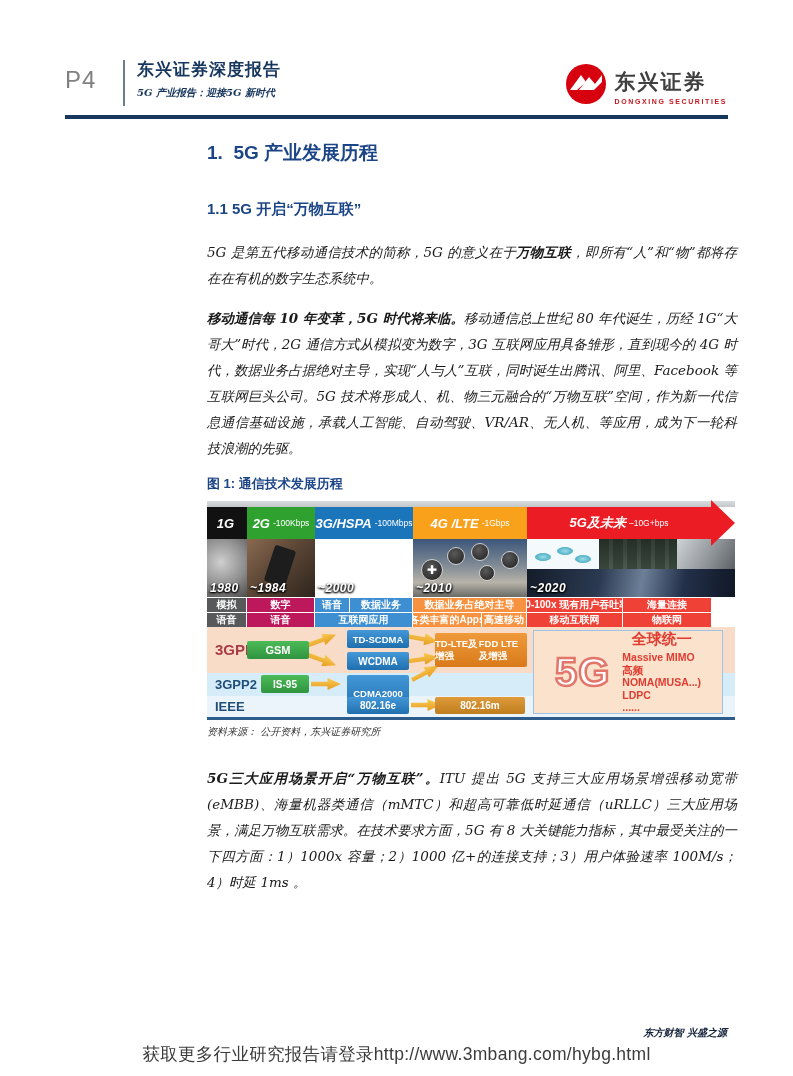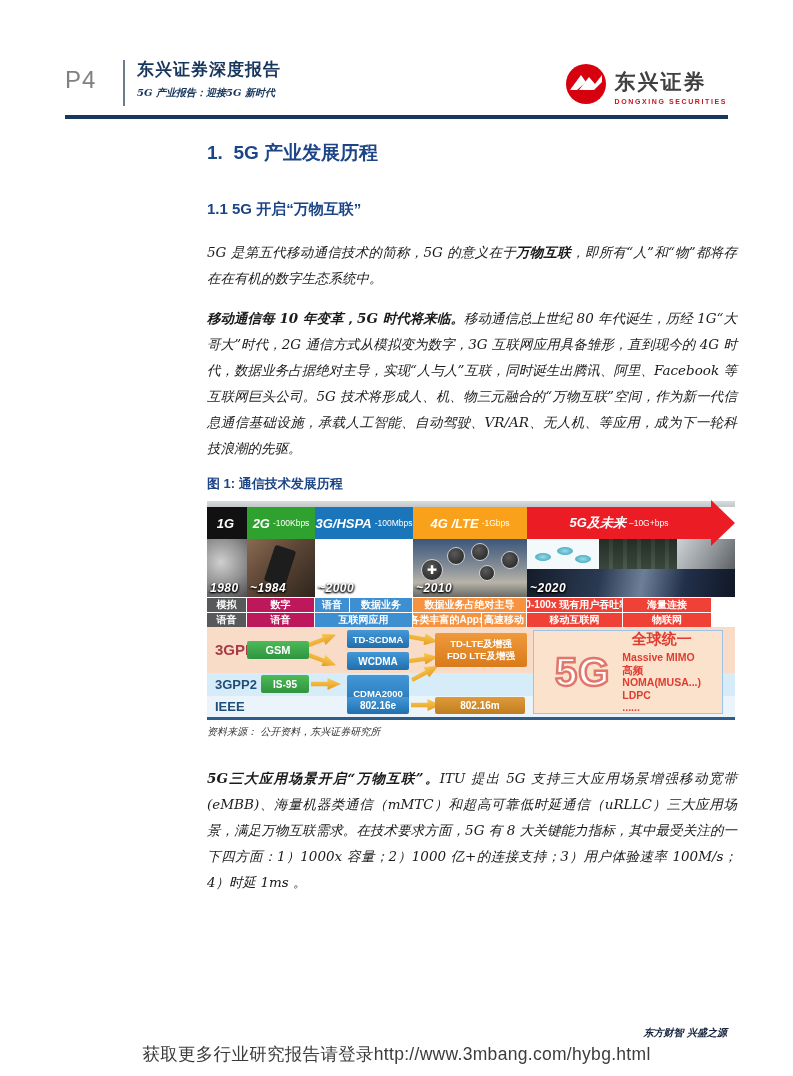--- a/index.html
+++ b/index.html
@@ -228,21 +228,21 @@
 
         <div class="trowA">
           <span class="org" style="left:8px;top:14px;font-size:15px;color:#A93B47">3GPP</span>
           <span class="box bx-green" style="left:40px;top:14px;width:62px;height:18px;font-size:11px">GSM</span>
           <span class="arr" style="left:100px;top:7px;transform:rotate(-20deg)"></span>
           <span class="arr" style="left:100px;top:27px;transform:rotate(20deg)"></span>
           <span class="box bx-blue" style="left:140px;top:3px;width:62px;height:18px;font-size:9.5px">TD-SCDMA</span>
           <span class="box bx-blue" style="left:140px;top:25px;width:62px;height:18px;font-size:10px">WCDMA</span>
           <span class="arr" style="left:201px;top:6px;transform:rotate(10deg)"></span>
           <span class="arr" style="left:201px;top:26px;transform:rotate(-8deg)"></span>
-          <span class="box bx-orange" style="left:228px;top:6px;width:92px;height:34px;font-size:9.5px;line-height:12px;flex-direction:column">
+          <span class="box bx-orange" style="left:228px;top:6px;width:92px;height:34px;font-size:9.5px;line-height:12px;flex-direction:row">
             <span>TD-LTE及增强</span>
             <span>FDD LTE及增强</span>
           </span>
         </div>
 
         <div class="trowB">
           <span class="org" style="left:8px;top:4px;font-size:13px;color:#1F4E79">3GPP2</span>
           <span class="box bx-green" style="left:54px;top:2px;width:48px;height:18px;font-size:10px">IS-95</span>
           <span class="arr" style="left:104px;top:5px"></span>
           <span class="box bx-blue" style="left:140px;top:2px;width:62px;height:36px;font-size:9.5px">CDMA2000</span>

